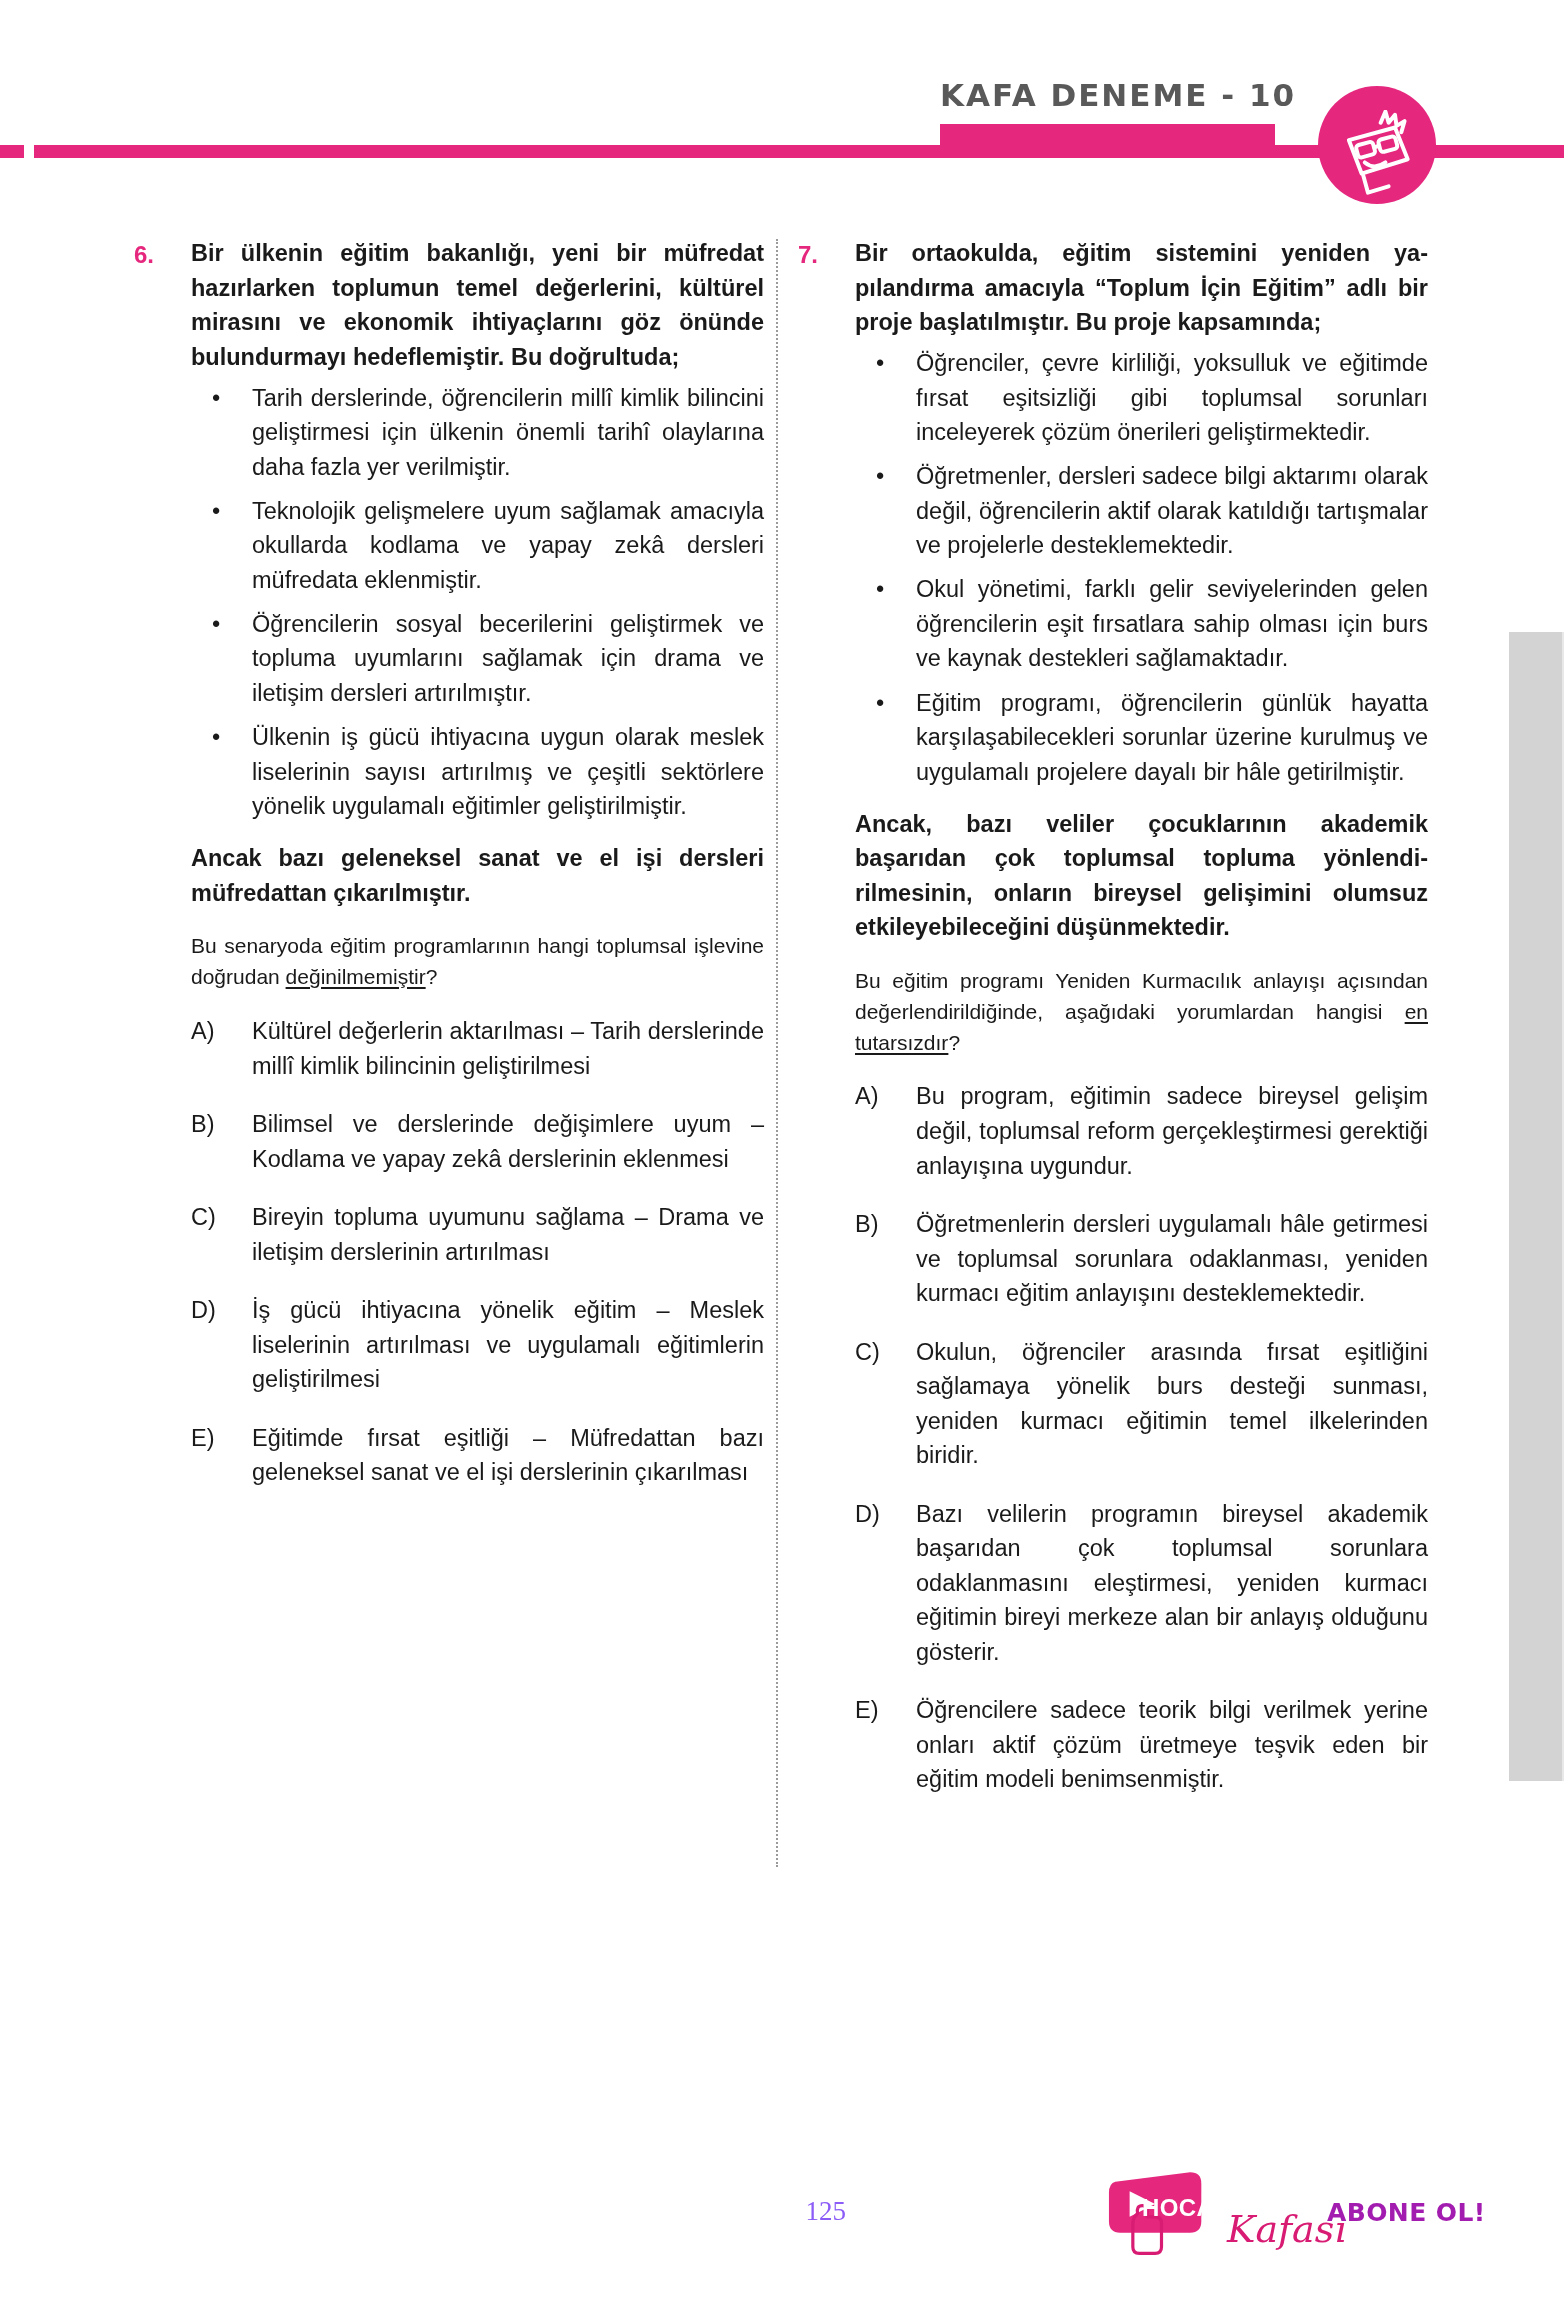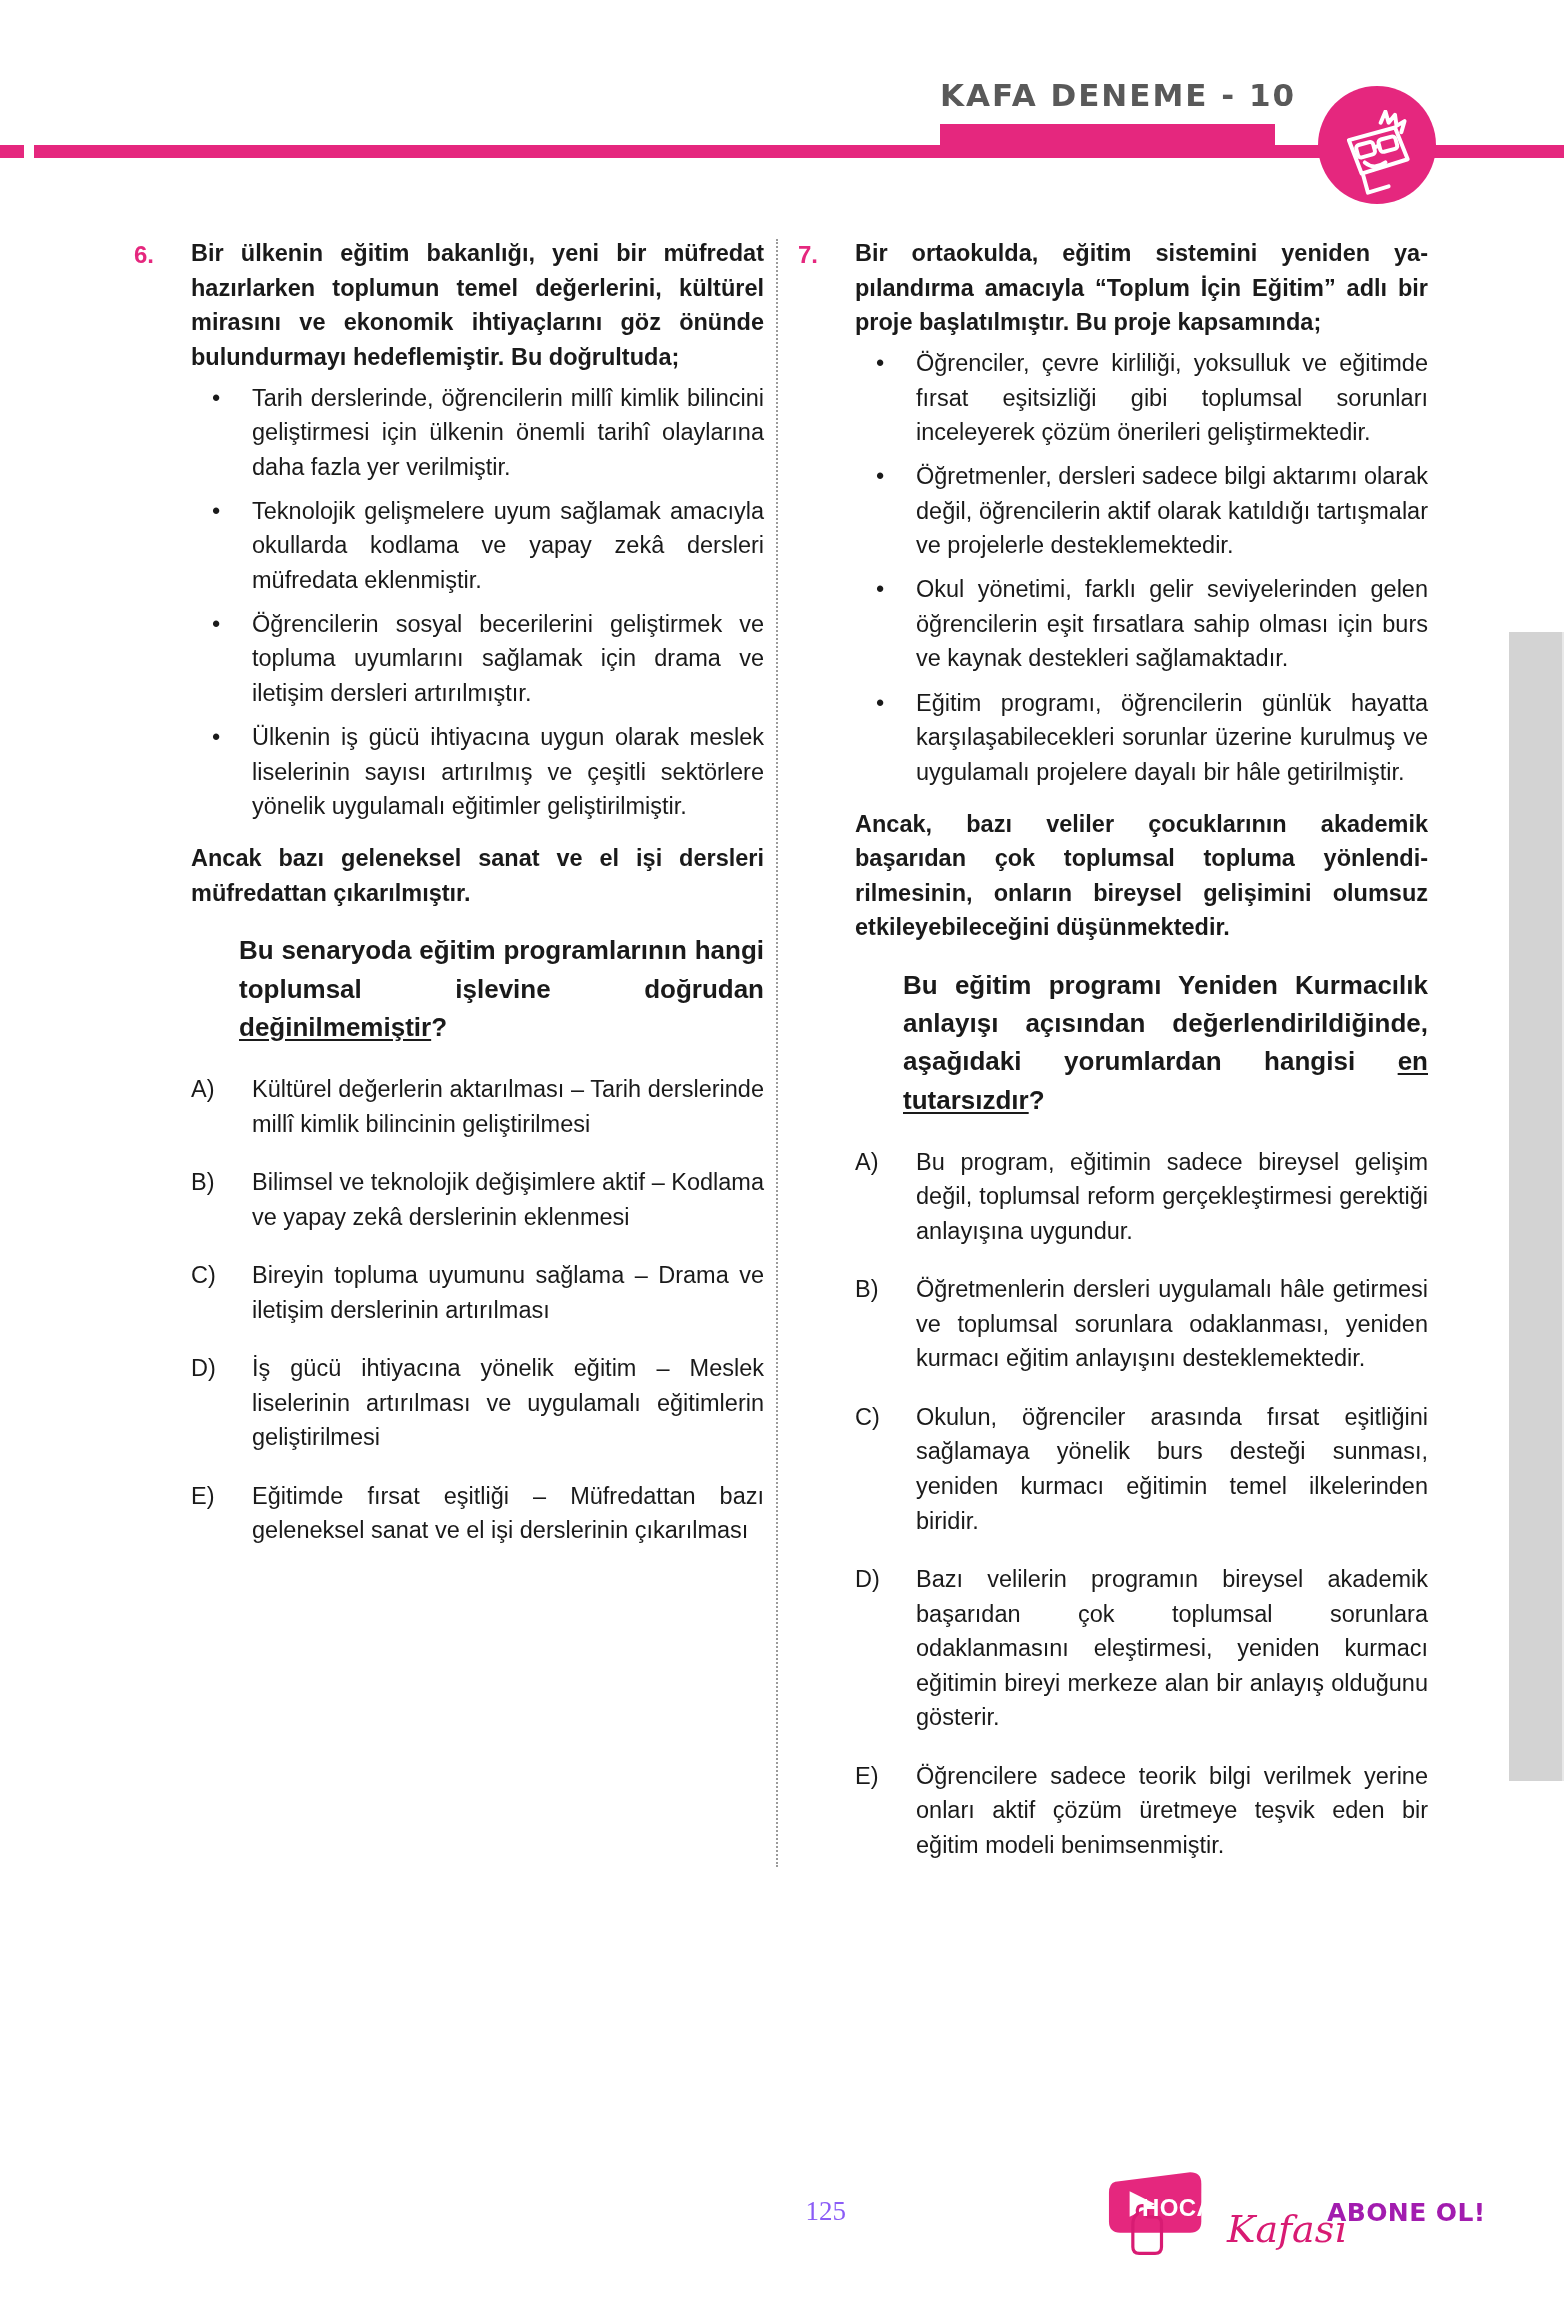--- a/index.html
+++ b/index.html
@@ -86,26 +86,25 @@
     margin: 0 0 0 0;
     font-size: 23.5px;
     line-height: 1.47;
     text-align: justify;
     text-justify: inter-word;
     hyphens: manual;
     font-weight: bold;
   }
   p.txt.spaced { margin-top: 17.6px; }
   p.stem {
-    font-weight: bold;
+    font-weight: normal;
     margin-top: 21px;
-    font-size: 26px;
+    font-size: 21px;
     line-height: 1.47;
     text-align: justify;
-    margin-left: 48px;
   }
   p.stem .u { text-decoration: underline; text-underline-offset: 3.2px; }
 
   ul.bullets { list-style: none; margin: 4.8px 0 0 0; padding: 0; }
   ul.bullets li {
     position: relative;
     padding-left: 61px;
     margin-top: 9.6px;
     font-size: 23.5px;
     line-height: 1.47;
@@ -238,21 +237,21 @@
 
           <p class="stem"><span>Bu senaryoda eğitim programlarının hangi toplumsal işlevine doğrudan </span><span class="u">değinilmemiştir</span><span>?</span></p>
 
           <ol class="options">
             <li>
               <span class="lbl">A)</span>
               <span>Kültürel değerlerin aktarılması – Tarih derslerinde millî kimlik bilincinin geliştirilmesi</span>
             </li>
             <li>
               <span class="lbl">B)</span>
-              <span>Bilimsel ve teknolojik değişimlere aktif – Kodlama ve yapay zekâ derslerinin eklenmesi</span>
+              <span>Bilimsel ve derslerinde değişimlere uyum – Kodlama ve yapay zekâ derslerinin eklenmesi</span>
             </li>
             <li>
               <span class="lbl">C)</span>
               <span>Bireyin topluma uyumunu sağlama – Drama ve iletişim derslerinin artırılması</span>
             </li>
             <li>
               <span class="lbl">D)</span>
               <span>İş gücü ihtiyacına yönelik eğitim – Meslek liselerinin artırılması ve uygulamalı eğitimlerin geliştirilmesi</span>
             </li>
             <li>

